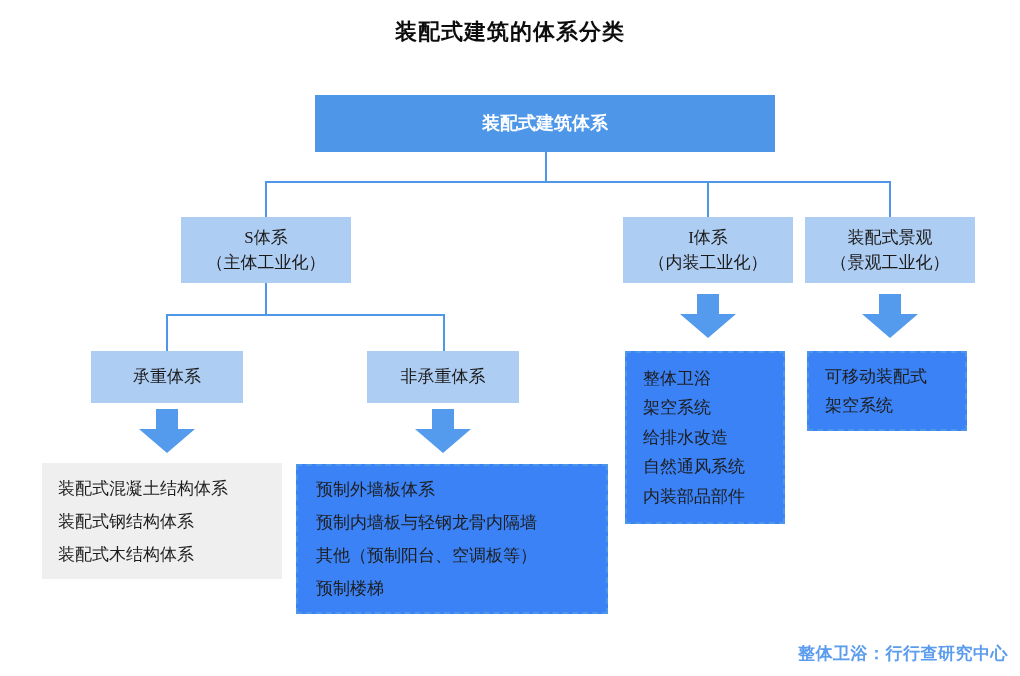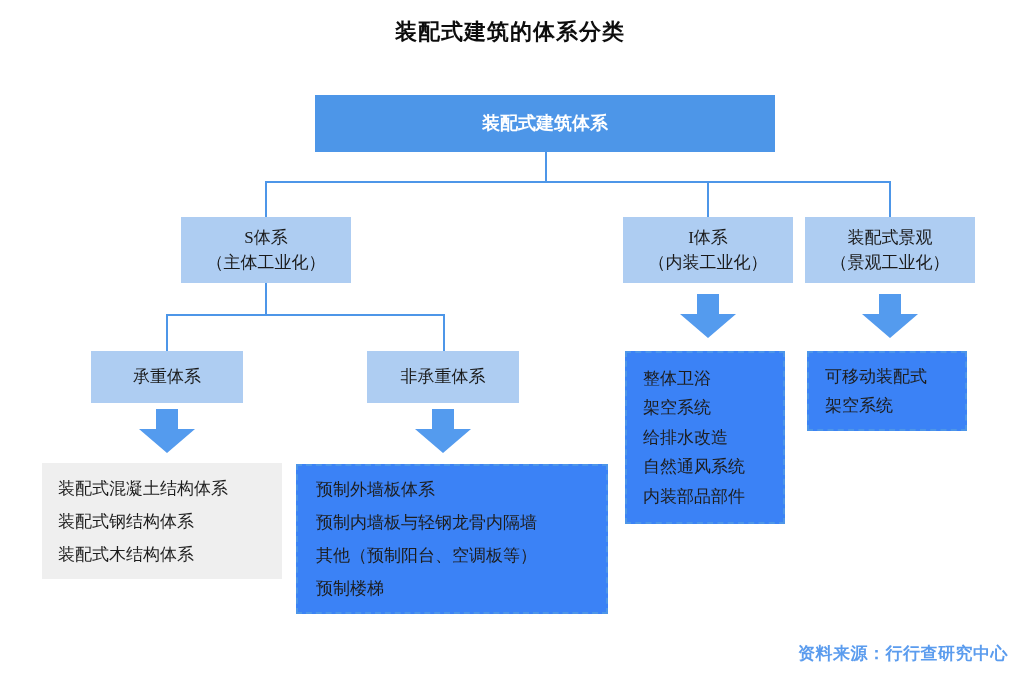--- a/index.html
+++ b/index.html
@@ -188,15 +188,15 @@
     <div class="item">给排水改造</div>
     <div class="item">自然通风系统</div>
     <div class="item">内装部品部件</div>
   </div>
 
   <div class="leaf dashed land-list">
     <div class="item">可移动装配式</div>
     <div class="item">架空系统</div>
   </div>
 
-  <div class="source">资料来源：行行查研究中心</div>
+  <div class="source">整体卫浴：行行查研究中心</div>
 
 </div>
 
 </body></html>

